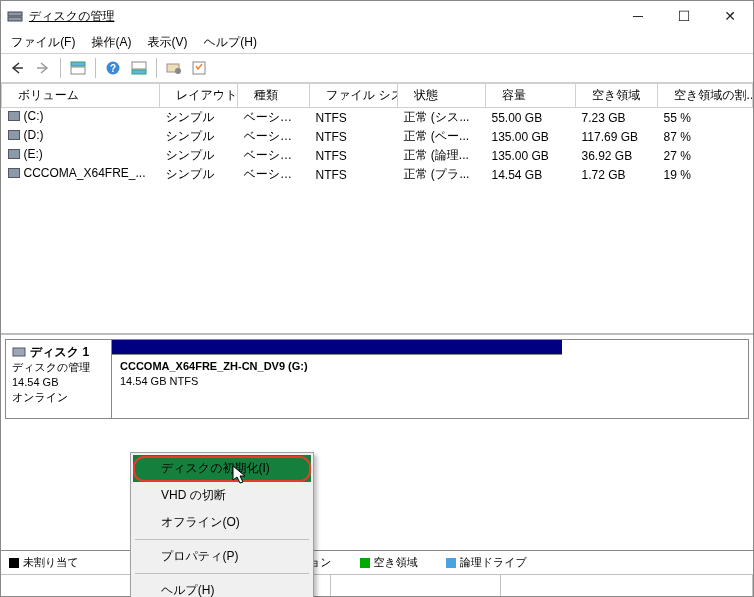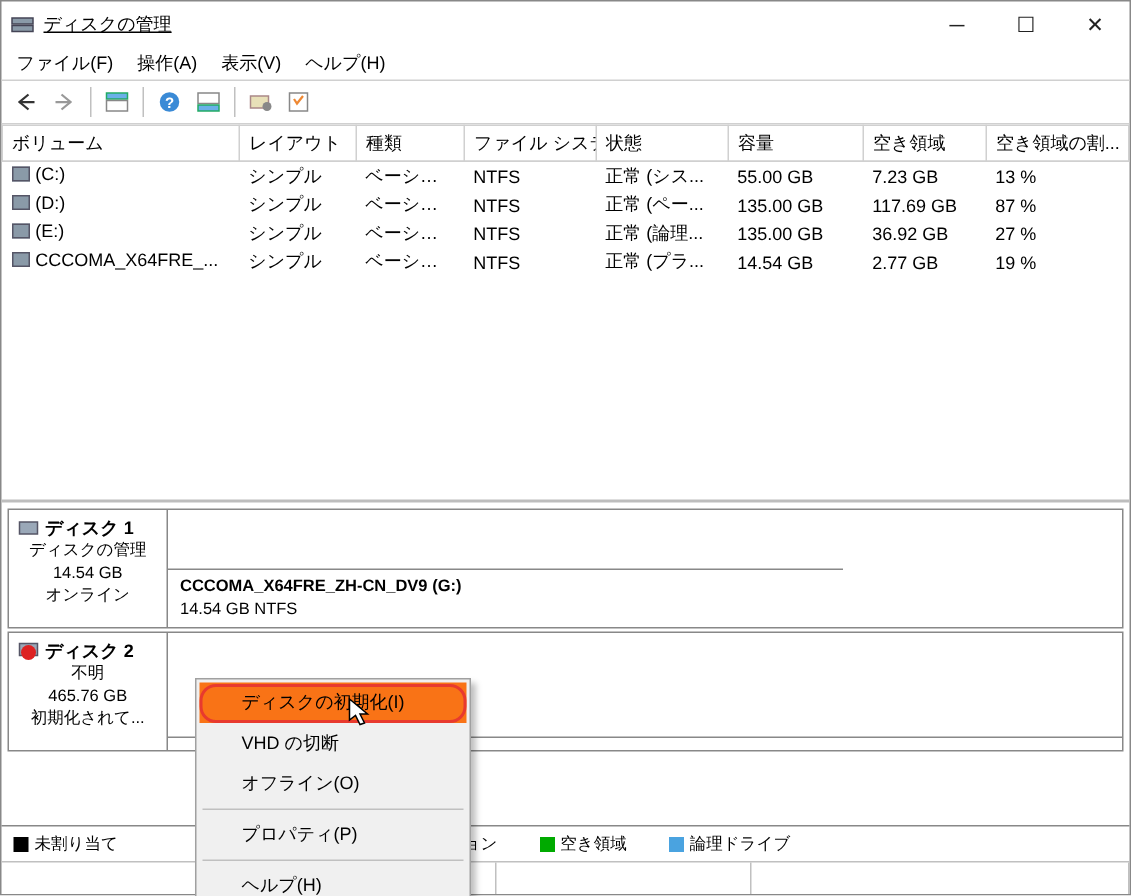--- a/index.html
+++ b/index.html
@@ -11,43 +11,43 @@
 .winbtns { display:flex; height:100%; }
 .winbtn { width:46px; display:flex; align-items:center; justify-content:center; font-size:14px; color:#222;}
 .menubar { height:22px; display:flex; align-items:flex-end; padding-left:4px; font-size:12px; gap:4px; }
 .menubar span{ padding:2px 6px;}
 .toolbar { height:30px; border-top:1px solid #d0d0d0; border-bottom:1px solid #d0d0d0; display:flex; align-items:center; padding:0 4px; gap:2px;}
 .tbtn{ width:24px;height:24px;border:1px solid transparent;display:flex;align-items:center;justify-content:center;}
 .tsep{width:1px;height:20px;background:#c0c0c0;margin:0 3px;}
 
 .volpane{ flex:0 0 auto; height:252px; border-bottom:2px solid #bdbdbd; overflow:hidden;}
 .vtable{ width:100%; border-collapse:collapse; font-size:12px; table-layout:fixed;}
-.vtable th{ text-align:left; font-weight:normal; background:#fff; border:1px solid #d0d0d0; padding:3px 6px; white-space:nowrap; overflow:hidden;}
+.vtable th{ text-align:left; font-weight:normal; background:#fff; border:1px solid #d0d0d0; padding:3px 16px; white-space:nowrap; overflow:hidden;}
 .vtable td{ padding:1px 6px; white-space:nowrap; overflow:hidden; text-overflow:ellipsis;}
 .vtable td.first{display:flex;align-items:center;gap:4px;}
 .vicon{width:12px;height:10px;background:#8a9aa8;border:1px solid #556;}
 
 .diskpane{ flex:1; overflow:hidden; position:relative; padding:2px;}
 .diskrow{display:flex; border:1px solid #888; margin:2px 2px; height:80px;}
-.diskinfo{width:106px; border-right:1px solid #888; padding:4px 6px; font-size:11px; line-height:1.35; position:relative;text-align:center;}
+.diskinfo{width:106px; border-right:1px solid #888; padding:4px 6px; font-size:11px; line-height:1.35; position:relative;}
 .diskinfo .dtitle{font-weight:bold;font-size:12px;display:flex;align-items:center;gap:4px;}
-.diskpart{flex:1; display:flex; flex-direction:row;align-items:flex-end;}
+.diskpart{flex:1; display:flex; flex-direction:column;}
 .parthdr{height:14px;background:#000080;}
 .parthdr.black{background:#000;}
 .partbody{flex:1; border-top:1px solid #888; padding:4px 8px; font-size:11px; line-height:1.35;}
 
 .legend{height:24px; border-top:1px solid #888; display:flex; align-items:center; font-size:11px; gap:28px; padding:0 8px;position:relative;z-index:0;}
 .lg{display:flex;align-items:center;gap:4px;}
 .sw{width:10px;height:10px;}
 .statusbar{height:22px;border-top:1px solid #c0c0c0;display:flex;}
 .statusbar div{border-right:1px solid #c0c0c0;}
 
 .ctxmenu{position:absolute; left:130px; top:452px; width:184px; background:#f0f0f0; border:1px solid #a0a0a0; box-shadow:3px 3px 4px rgba(0,0,0,0.25); font-size:12px; padding:2px; z-index:20;}
 .ctxmenu .mi{padding:5px 20px 5px 28px;}
-.ctxmenu .mi.hl{background:#f97316;}
+.ctxmenu .mi.hl{background:#15803d;}
 .ctxmenu .msep{height:1px;background:#c0c0c0;margin:3px 2px;}
 .highlight-box{position:absolute;left:133px;top:456px;width:178px;height:26px;border:2px solid #e83a2e;border-radius:11px;z-index:25;pointer-events:none;}
 .cursor{position:absolute;left:232px;top:465px;z-index:30;pointer-events:none;}
 .redot{width:10px;height:10px;border-radius:50%;background:#d22;position:absolute;left:2px;top:3px;}
 </style>
 </head>
 <body>
 
 <div class="window">
 
@@ -147,21 +147,21 @@
         </thead>
       <tbody id="volbody">
           <tr>
             <td class="first"><span class="vicon"></span>(C:)</td>
             <td>シンプル</td>
             <td>ベーシック</td>
             <td>NTFS</td>
             <td>正常 (シス...</td>
             <td>55.00 GB</td>
             <td>7.23 GB</td>
-            <td>13 %</td>
+            <td>55 %</td>
           </tr>
           <tr>
             <td class="first"><span class="vicon"></span>(D:)</td>
             <td>シンプル</td>
             <td>ベーシック</td>
             <td>NTFS</td>
             <td>正常 (ペー...</td>
             <td>135.00 GB</td>
             <td>117.69 GB</td>
             <td>87 %</td>
@@ -176,21 +176,21 @@
             <td>36.92 GB</td>
             <td>27 %</td>
           </tr>
           <tr>
             <td class="first"><span class="vicon"></span>CCCOMA_X64FRE_...</td>
             <td>シンプル</td>
             <td>ベーシック</td>
             <td>NTFS</td>
             <td>正常 (プラ...</td>
             <td>14.54 GB</td>
-            <td>2.77 GB</td>
+            <td>1.72 GB</td>
             <td>19 %</td>
           </tr>
         </tbody>
     </table>
   </div>
 
   <div class="diskpane">
     <div class="diskrow">
       <div class="diskinfo">
         <div class="dtitle">
@@ -206,37 +206,20 @@
       <div class="diskpart" style="flex:0 0 450px">
         <div class="parthdr"></div>
         <div class="partbody">
           <div style="font-weight:bold">CCCOMA_X64FRE_ZH-CN_DV9  (G:)</div>
           <div>14.54 GB NTFS</div>
         </div>
       </div>
       <div style="flex:1"></div>
     </div>
 
-    <div class="diskrow">
-      <div class="diskinfo">
-        <div class="dtitle">
-            <span style="position:relative;width:14px;height:14px;display:inline-block"><svg width="14" height="12">
-                <rect x="1" y="2" width="12" height="8" fill="#9aa8b8" stroke="#556"></rect>
-              </svg><span class="redot"></span></span>
-            <span>ディスク 2</span>
-          </div>
-        <div>不明</div>
-        <div>465.76 GB</div>
-        <div>初期化されて...</div>
-      </div>
-      <div class="diskpart">
-        <div class="parthdr black"></div>
-        <div class="partbody"></div>
-      </div>
-    </div>
   </div>
 
   <div class="legend">
     <div class="lg">
         <span class="sw" style="background:#000"></span>
         <span>未割り当て</span>
       </div>
     <div class="lg" style="margin-left:180px">
         <span>ィション</span>
       </div>

